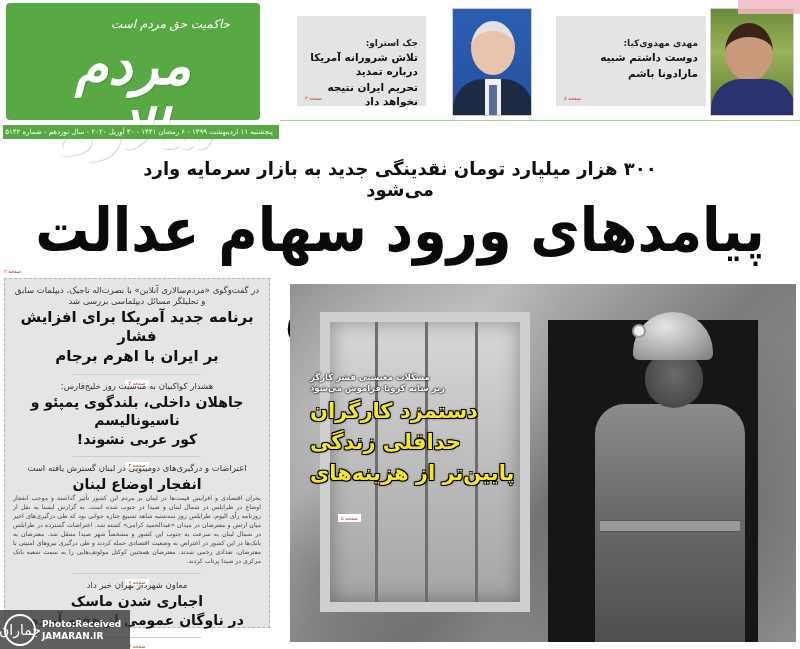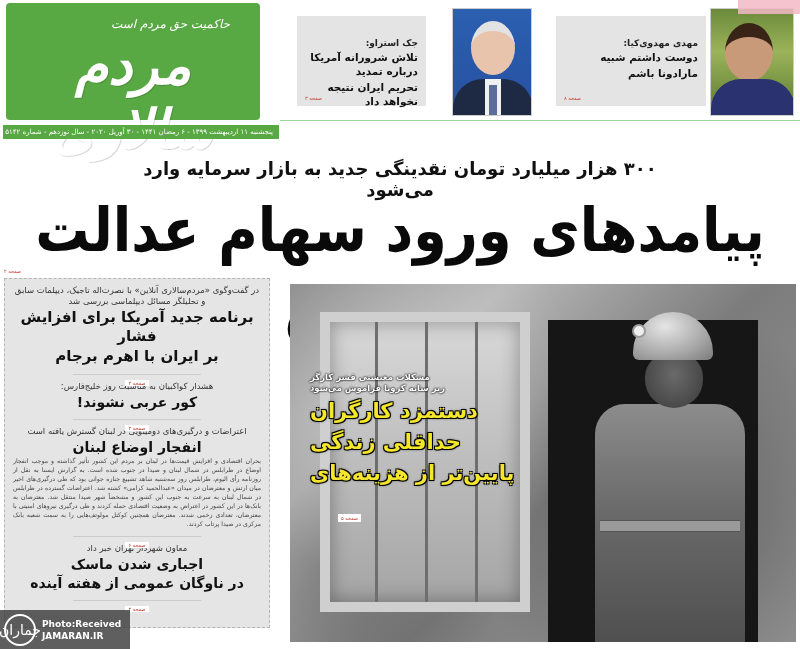--- a/index.html
+++ b/index.html
@@ -179,20 +179,21 @@
 <div class="left-col">
   <div class="story">
     <div class="kicker">در گفت‌وگوی «مردم‌سالاری آنلاین» با نصرت‌اله تاجیک، دیپلمات سابق و تحلیلگر مسائل دیپلماسی بررسی شد</div>
     <div class="headline-l">برنامه جدید آمریکا برای افزایش فشار</div>
     <div class="headline-l">بر ایران با اهرم برجام</div>
   </div>
   <div class="sep"><span>صفحه ۲</span></div>
 
   <div class="story">
     <div class="kicker">هشدار کواکبیان به مناسبت روز خلیج‌فارس:</div>
+    <div class="headline-m">جاهلان داخلی، بلندگوی پمپئو و ناسیونالیسم</div>
     <div class="headline-m">کور عربی نشوند!</div>
   </div>
   <div class="sep"><span>صفحه ۲</span></div>
 
   <div class="story">
     <div class="kicker">اعتراضات و درگیری‌های دومینویی در لبنان گسترش یافته است</div>
     <div class="headline-m">انفجار اوضاع لبنان</div>
     <div class="body-text">بحران اقتصادی و افزایش قیمت‌ها در لبنان بر مردم این کشور تأثیر گذاشته و موجب انفجار اوضاع در طرابلس در شمال لبنان و صیدا در جنوب شده است. به گزارش ایسنا به نقل از روزنامه رأی الیوم، طرابلس روز سه‌شنبه شاهد تشییع جنازه جوانی بود که طی درگیری‌های اخیر میان ارتش و معترضان در میدان «عبدالحمید کرامی» کشته شد. اعتراضات گسترده در طرابلس در شمال لبنان به سرعت به جنوب این کشور و مشخصاً شهر صیدا منتقل شد. معترضان به بانک‌ها در این کشور در اعتراض به وضعیت اقتصادی حمله کردند و طی درگیری نیروهای امنیتی با معترضان، تعدادی زخمی شدند. معترضان همچنین کوکتل مولوتف‌هایی را به سمت شعبه بانک مرکزی در صیدا پرتاب کردند.</div>
   </div>
   <div class="sep"><span>صفحه ۶</span></div>

